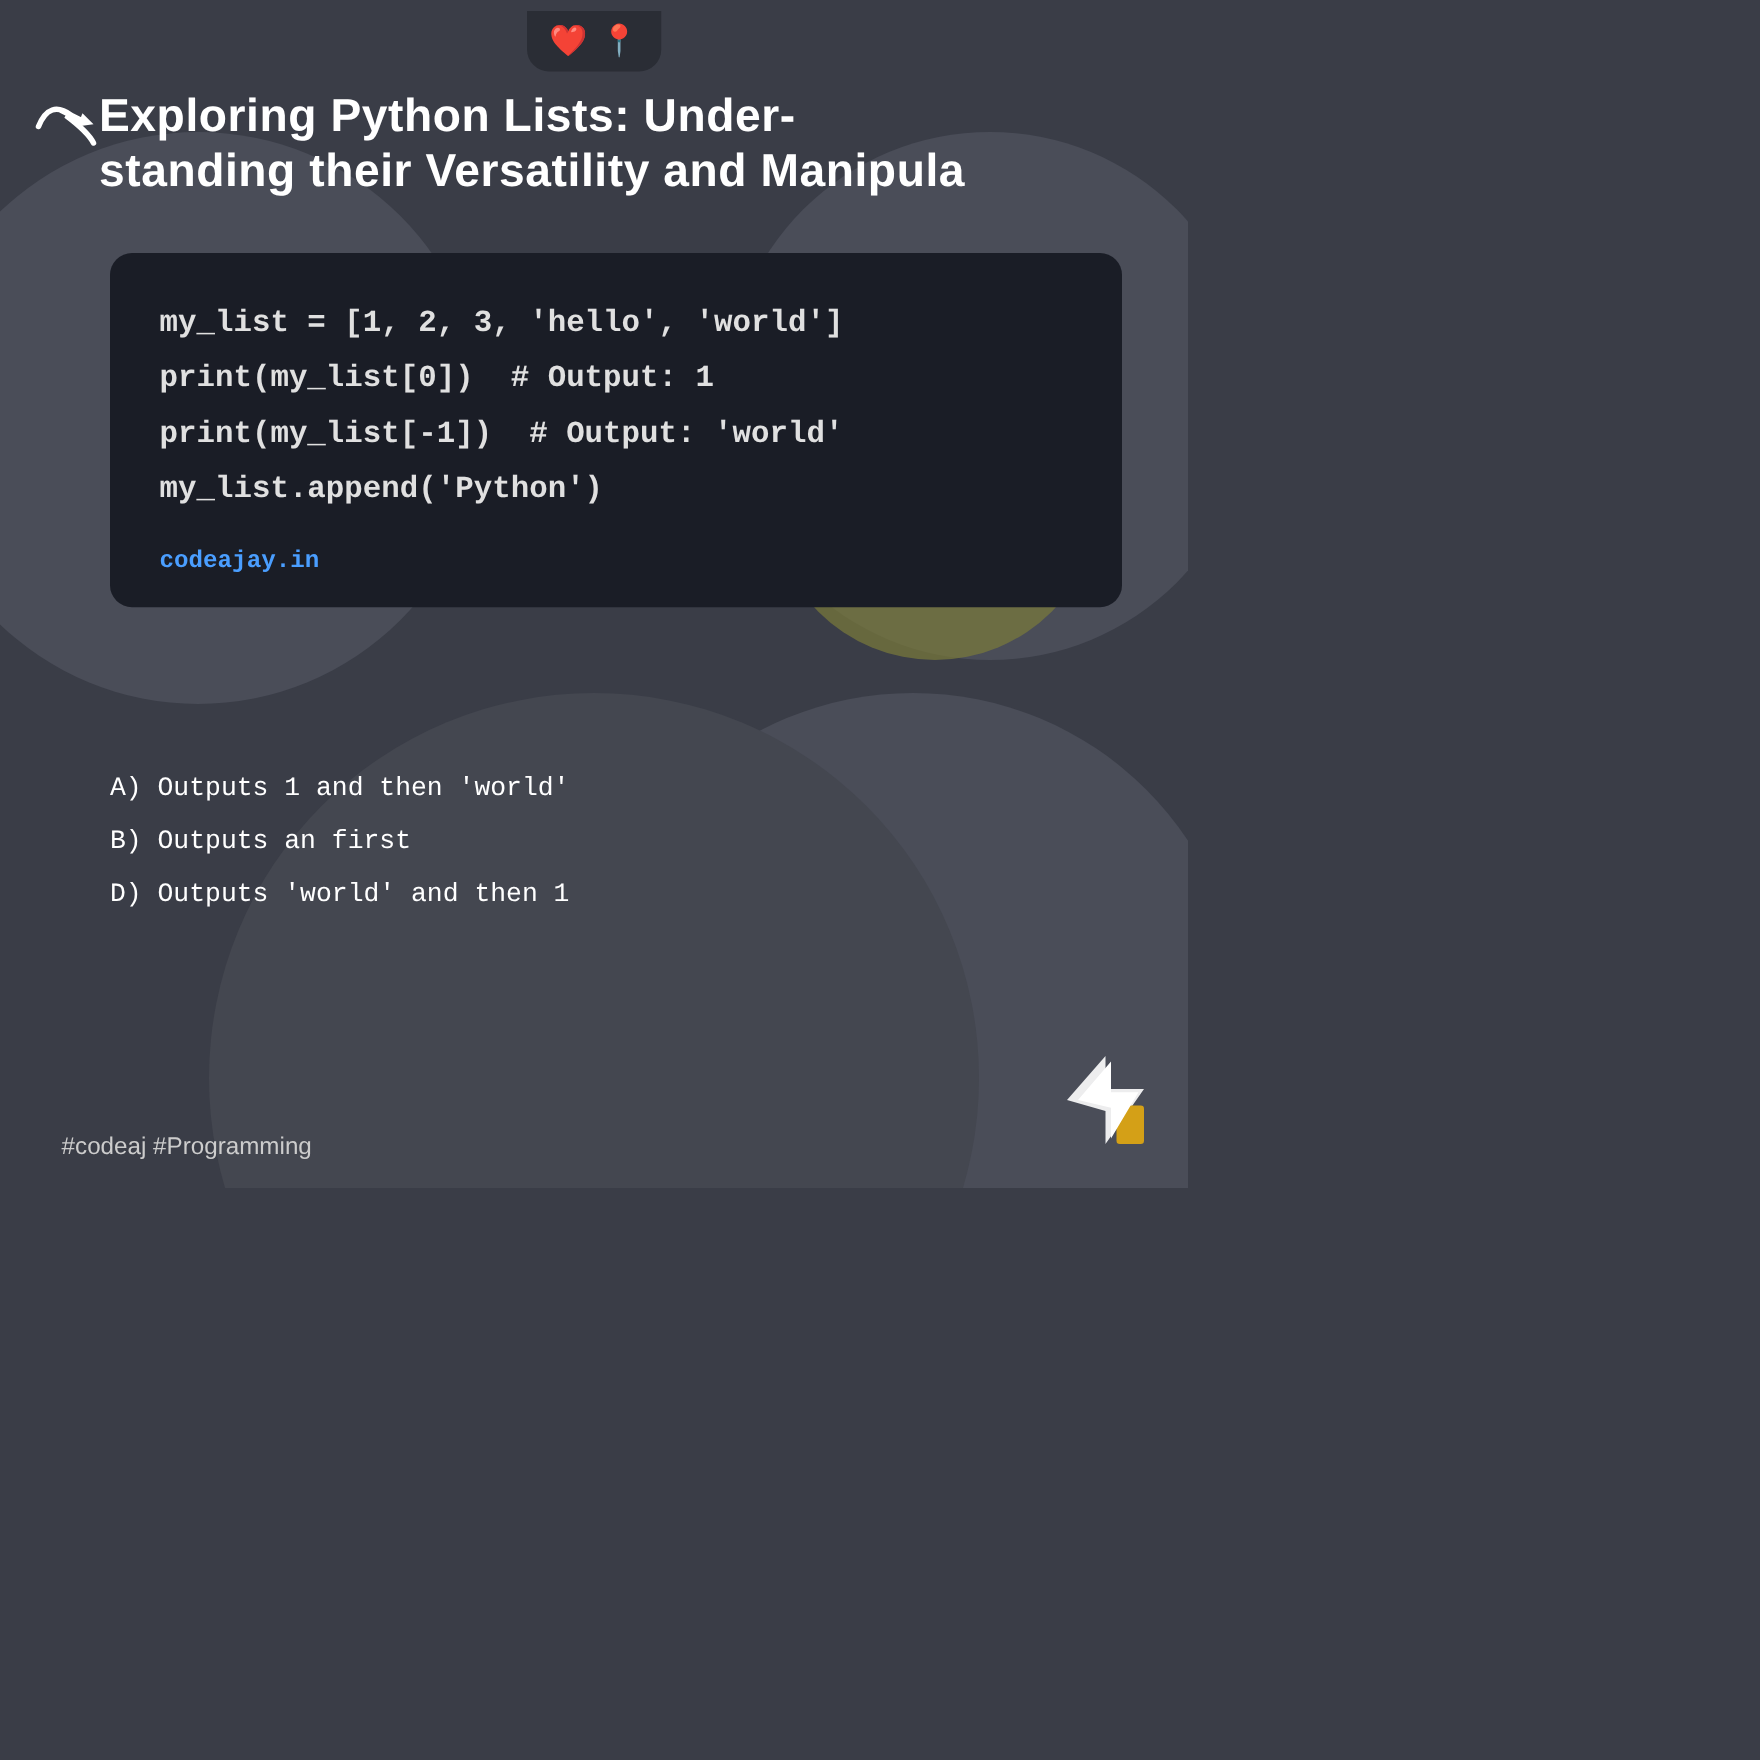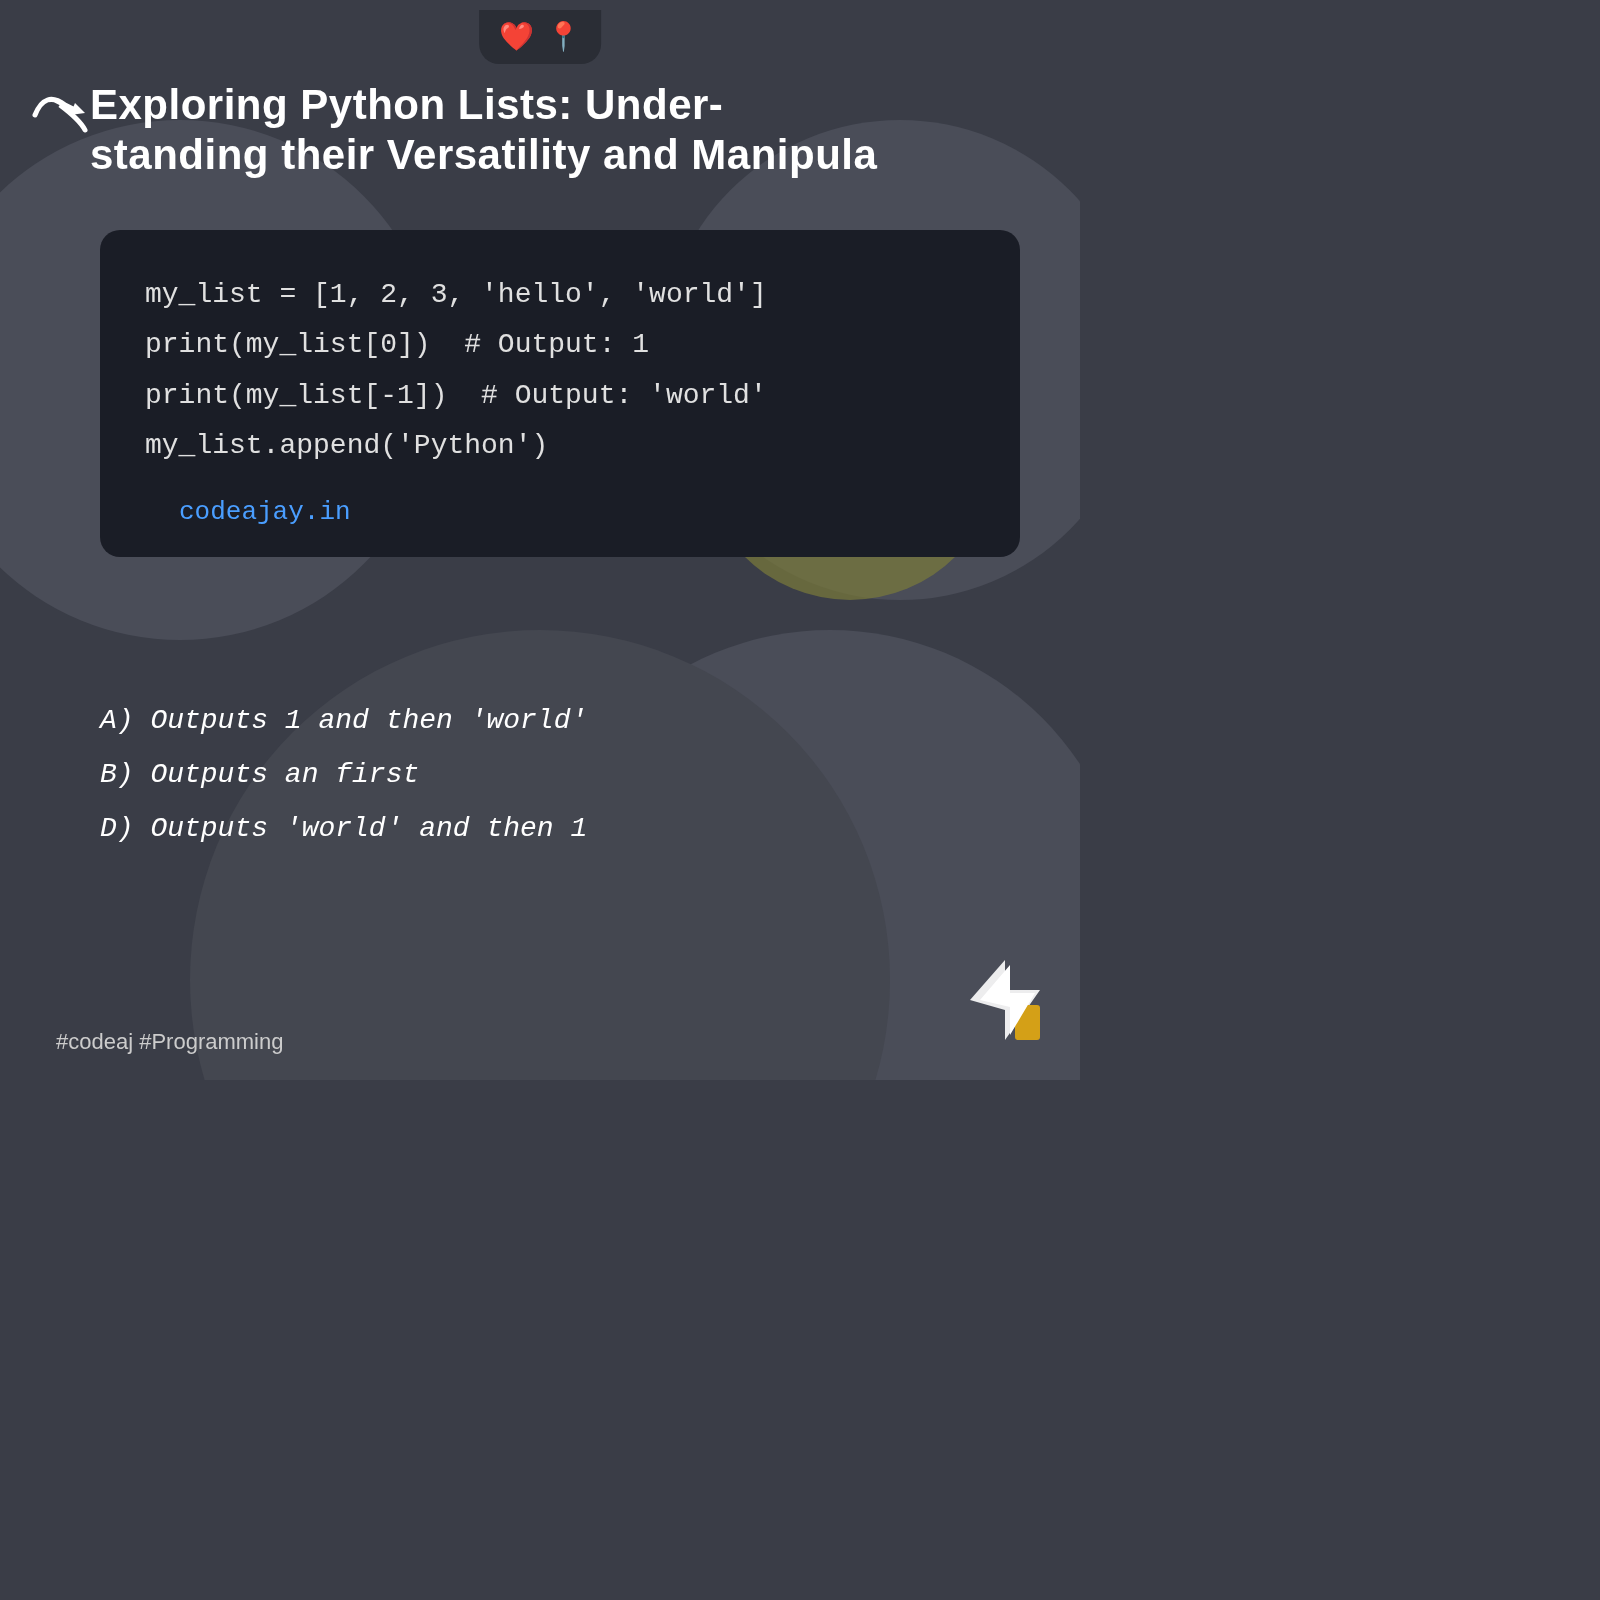--- a/index.html
+++ b/index.html
@@ -116,53 +116,52 @@
     
     .code-block {
       position: absolute;
       top: 230px;
       left: 100px;
       right: 60px;
       background-color: #1a1d26;
       border-radius: 20px;
       padding: 40px 45px 30px 45px;
       z-index: 5;
+      font-weight: bold;
     }
 
     .code-line {
       font-size: 28px;
       color: #e0e0e0;
       line-height: 1.8;
       white-space: pre;
     }
 
     .code-website {
       margin-top: 25px;
-      font-size: 26px;
+      font-size: 22px;
       color: #4a9eff;
       font-family: 'Courier New', Courier, monospace;
-      margin-left: 34px;
     }
 
     
     .answers {
       position: absolute;
       top: 700px;
       left: 100px;
       right: 120px;
       z-index: 5;
     }
 
     .answer-item {
       font-family: 'Courier New', Courier, monospace;
-      font-size: 28px;
+      font-size: 24px;
       color: #ffffff;
       line-height: 1.5;
       margin-bottom: 12px;
-      font-style: italic;
     }
 
     
     .hashtags {
       position: absolute;
       bottom: 25px;
       left: 30px;
       z-index: 10;
       font-family: Arial, Helvetica, sans-serif;
       font-size: 22px;

